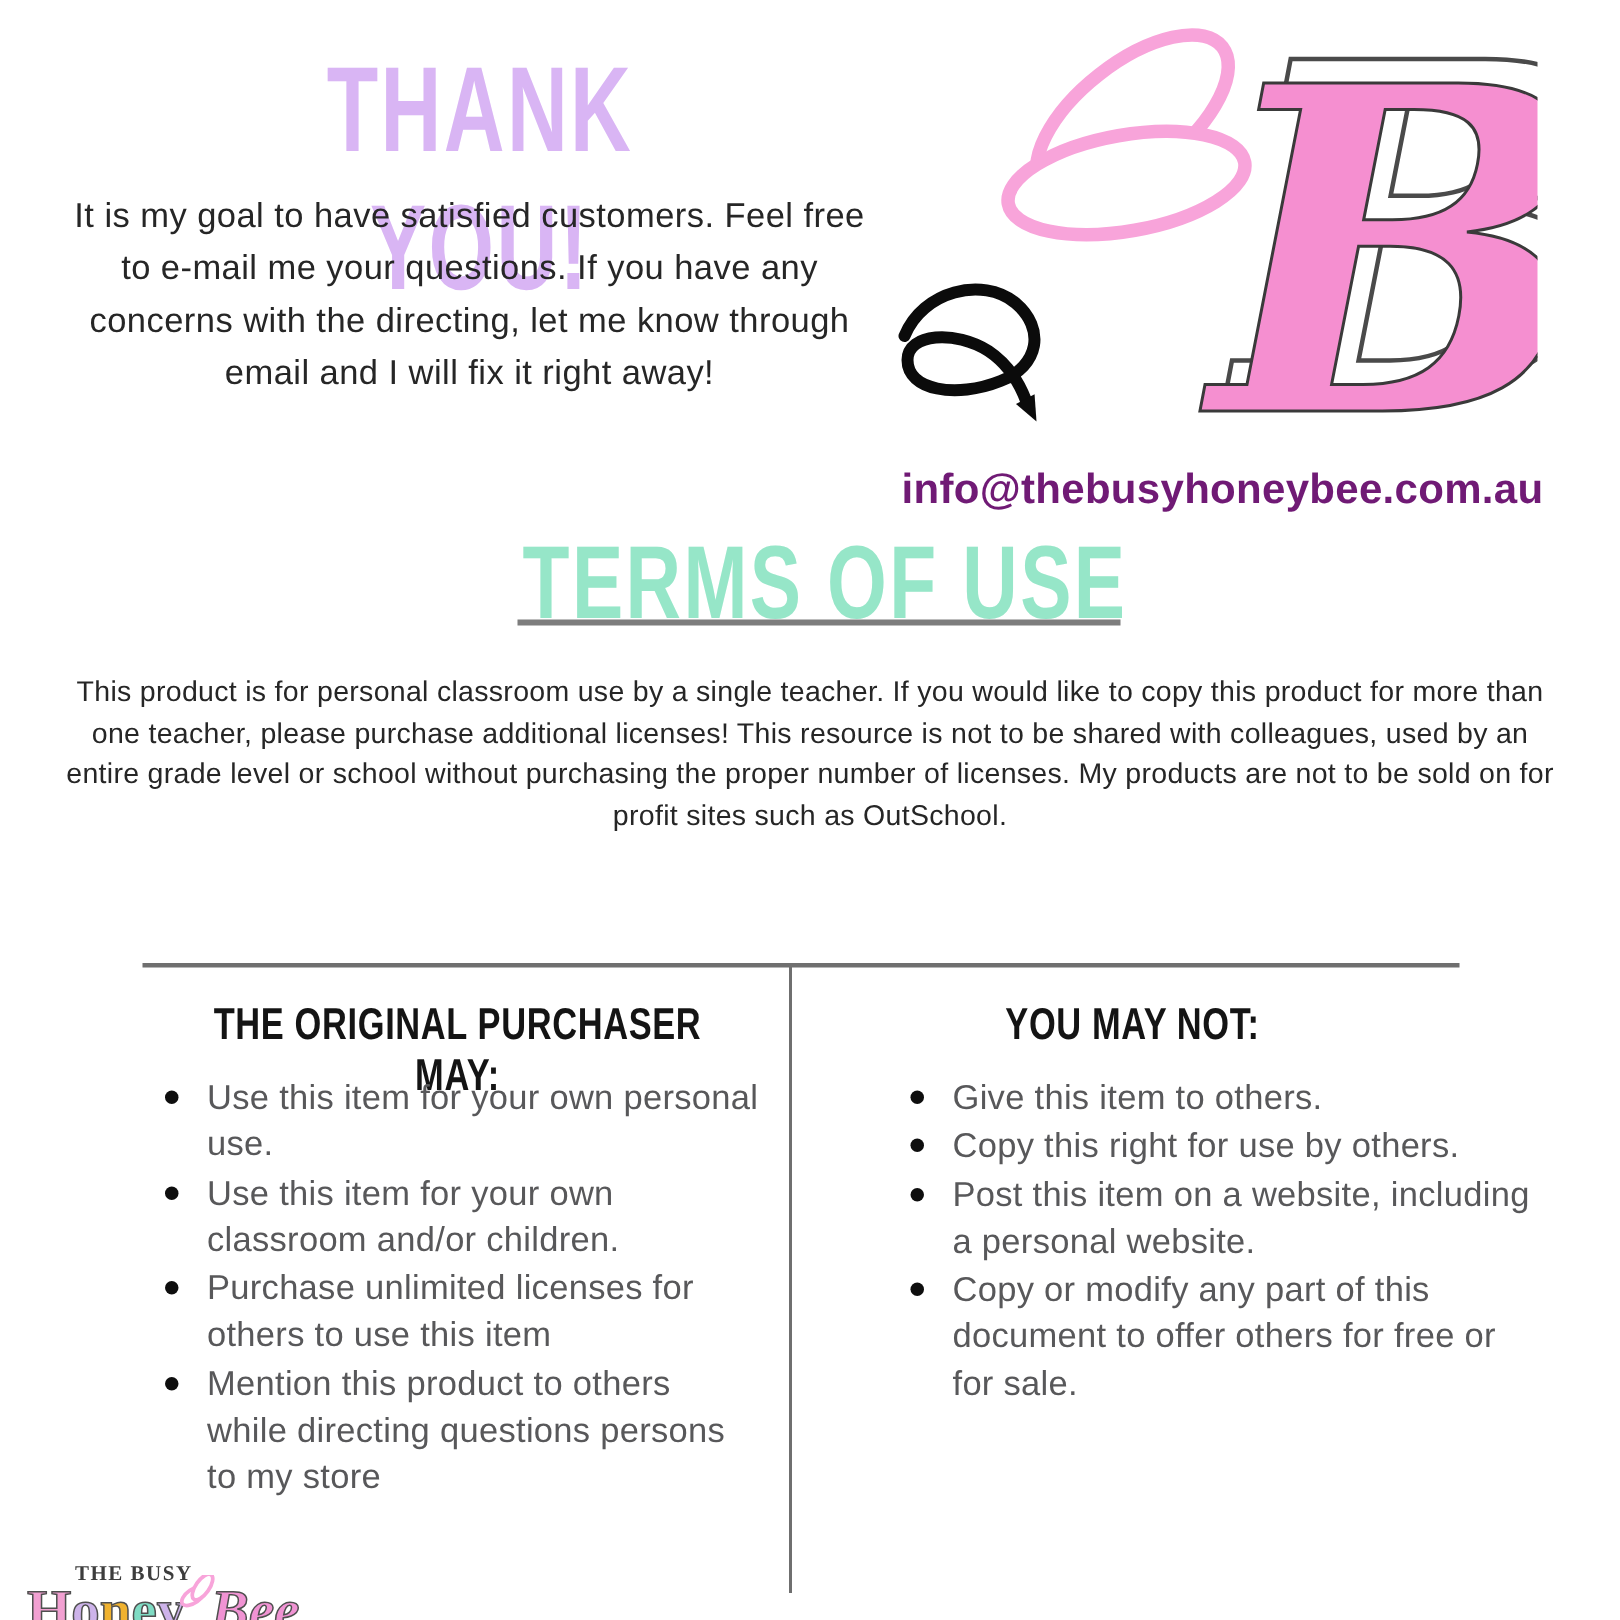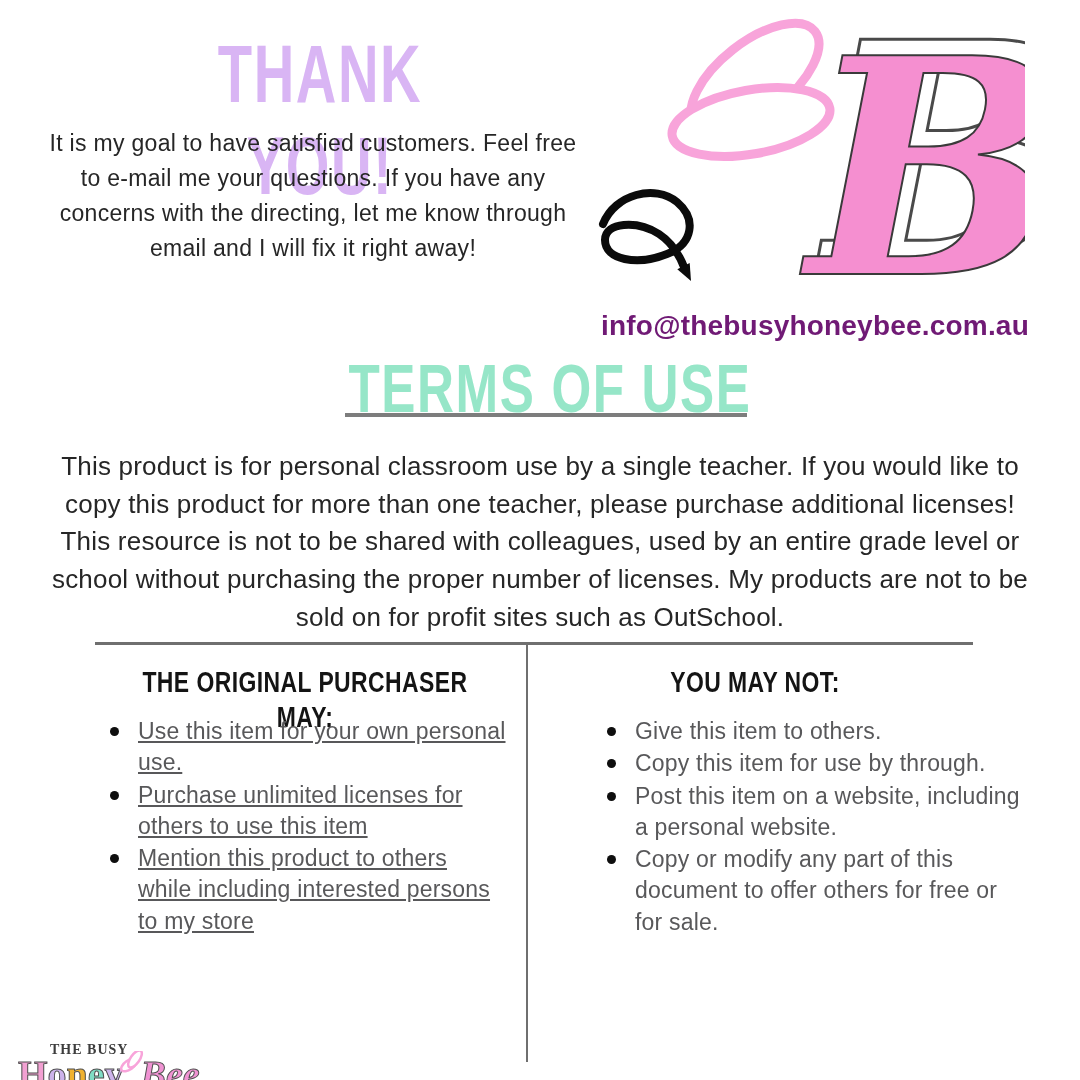--- a/index.html
+++ b/index.html
@@ -42,38 +42,38 @@
   .terms-title {
     position:absolute; left:280px; top:348px; width:540px; text-align:center;
     font-size:64px; font-weight:bold; letter-spacing:2px;
     color:var(--accent-mint);
     transform:scale(0.8,1.08); transform-origin:center top;
   }
   .terms-underline { position:absolute; left:345px; top:413px; width:402px; height:4px; background:#7d7d7d; }
 
   .terms-body {
     position:absolute; left:42px; top:448px; width:996px; text-align:center;
-    font-size:26px; line-height:1.45; letter-spacing:0.2px; color:var(--text-dark);
+    font-size:19px; line-height:1.45; letter-spacing:0.2px; color:var(--text-dark);
   }
 
   .h-divider { position:absolute; left:95px; top:642px; width:878px; height:3px; background:var(--line-gray); }
   .v-divider { position:absolute; left:526px; top:644px; width:2px; height:418px; background:var(--line-gray); }
 
   .col-heading {
     position:absolute; top:666px; text-align:center; font-size:27px; font-weight:bold;
     letter-spacing:0.5px; color:#141414; transform:scale(0.85,1.1); transform-origin:center top;
   }
   .col-heading.left { left:95px; width:420px; }
   .col-heading.right { left:535px; width:440px; }
 
   .bullet-list {
     position:absolute; top:716px; list-style:none;
     font-size:23px; line-height:1.36; letter-spacing:0.2px; color:var(--text-gray);
   }
-  .bullet-list.left { left:98px; width:408px;text-decoration:underline; }
+  .bullet-list.left { left:98px; width:408px; }
   .bullet-list.right { left:595px; width:428px; }
   .bullet-list li { position:relative; padding-left:40px; margin-bottom:1px; }
   .bullet-list li::before {
     content:""; position:absolute; left:12px; top:11px;
     width:9px; height:9px; border-radius:50%; background:#0e0e0e;
   }
 
   .hb-logo { position:absolute; left:18px; top:1040px; width:240px; height:82px;font-family:Liberation Serif, serif; }
   .hb-top { position:absolute; left:32px; top:2px; font-size:14px; font-weight:bold; letter-spacing:1px; color:var(--logo-dark); }
   .hb-row { position:absolute; left:0; top:12px; white-space:nowrap; font-weight:bold; font-size:38px; }
@@ -115,27 +115,28 @@
   <div class="terms-body">This product is for personal classroom use by a single teacher. If you would like to copy this product for more than one teacher, please purchase additional licenses! This resource is not to be shared with colleagues, used by an entire grade level or school without purchasing the proper number of licenses. My products are not to be sold on for profit sites such as OutSchool.</div>
 
   <div class="h-divider"></div>
   <div class="v-divider"></div>
 
   <div class="col-heading left">THE ORIGINAL PURCHASER MAY:</div>
   <div class="col-heading right">YOU MAY NOT:</div>
 
   <ul class="bullet-list left">
     <li>Use this item for your own personal use.</li>
+    <li>Use this item for your own classroom and/or children.</li>
     <li>Purchase unlimited licenses for others to use this item</li>
-    <li>Mention this product to others while including interested persons to my store</li>
+    <li>Mention this product to others while directing questions persons to my store</li>
   </ul>
 
   <ul class="bullet-list right">
     <li>Give this item to others.</li>
-    <li>Copy this item for use by through.</li>
+    <li>Copy this right for use by others.</li>
     <li>Post this item on a website, including a personal website.</li>
     <li>Copy or modify any part of this document to offer others for free or for sale.</li>
   </ul>
 
   <div class="hb-logo">
     <div class="hb-top">THE BUSY</div>
     <div class="hb-row">
       <span class="hb-letter c-pink">H</span><span class="hb-letter c-lilac">o</span><span class="hb-letter c-amber">n</span><span class="hb-letter c-mint">e</span><span class="hb-letter c-lilac">y</span><svg class="hb-wings" viewBox="0 0 26 22" aria-hidden="true">
           <ellipse cx="9" cy="14" rx="9" ry="4.5" transform="rotate(-35 9 14)"></ellipse>
           <ellipse cx="15" cy="8" rx="10" ry="4.5" transform="rotate(-55 15 8)"></ellipse>

